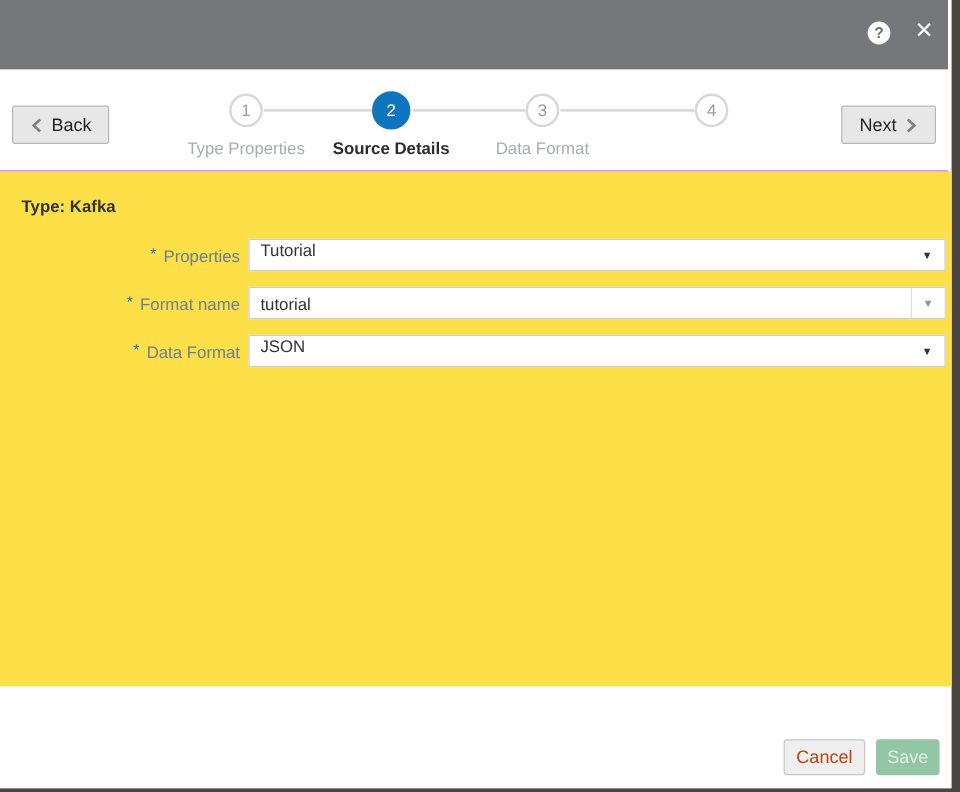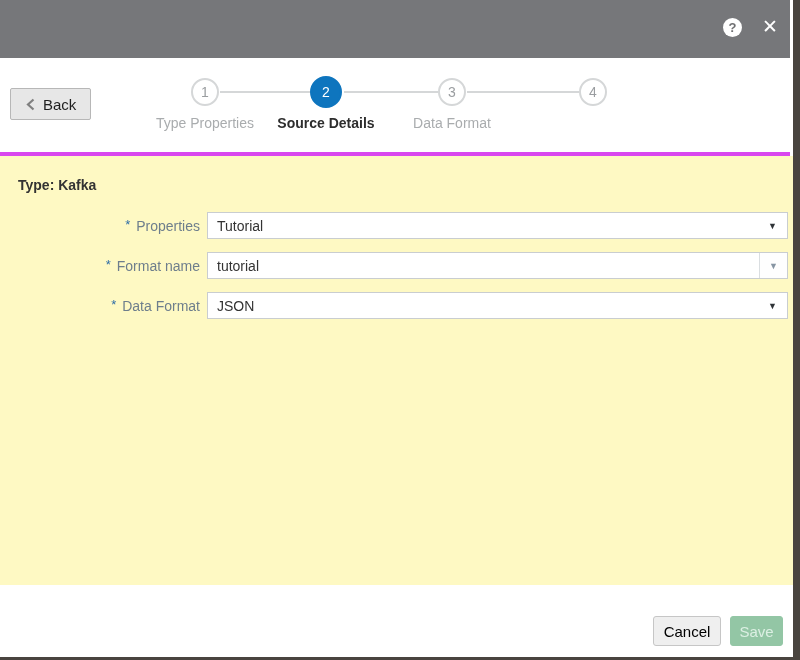--- a/index.html
+++ b/index.html
@@ -11,57 +11,57 @@
   .dialog-header { position:relative; height:58px; background:#76777a; margin-right:3px; }
   .dialog-title { position:absolute; left:16px; top:50%; transform:translateY(-50%);
                   color:#ffffff; font-size:19px; letter-spacing:.2px; }
   .help-icon { position:absolute; right:48px; top:18px; width:19px; height:19px; border-radius:50%;
                background:#ffffff; color:#6e6f71; font-size:13px; font-weight:bold; line-height:19px;
                text-align:center; cursor:pointer; }
   .close-icon { position:absolute; right:12px; top:15px; color:#ffffff; font-size:19px;
                 line-height:24px; cursor:pointer; }
 
   
-  .wizard-bar { position:relative; height:98px; background:#ffffff; border-bottom:4px solid #d946ef; margin-right:3px; }
+  .wizard-bar { position:relative; height:85px; background:#ffffff; border-bottom:1px solid #d946ef; margin-right:3px; }
   .nav-btn { position:absolute; top:30px; height:32px; display:flex; align-items:center; gap:7px;
              background:#e7e7e7; border:1px solid #b7b7b7; border-radius:2px; padding:0 14px;
              font-family:"Liberation Sans", sans-serif; font-size:15px; color:#1f1f1f; cursor:pointer; }
   .nav-btn.back { left:10px; }
   .nav-btn.next { right:10px; }
   .stepper-line { position:absolute; top:33px; height:2px; background:#d5d7d8; }
   .step-circle { position:absolute; top:20px; width:28px; height:28px; border-radius:50%;
                  background:#ffffff; border:2px solid #d5d7d8; color:#9a9da0; font-size:14px;
                  display:flex; align-items:center; justify-content:center; } 
   .step-circle.is-active { top:18px; width:32px; height:32px; background:#0e75be; border:2px solid #0e75be;
                            color:#ffffff; }
   .step-label { position:absolute; top:57px; width:160px; text-align:center; font-size:14px; color:#a9acae; }
   .step-label.is-active { color:#2d2d2d; font-weight:bold; }
 
   
-  .content { position:relative; height:429px; background:#fef9c3; padding-top:21px; }
+  .content { position:relative; height:429px; background:#fde047; padding-top:21px; }
   .type-row { margin-left:18px; font-size:14px; font-weight:bold; color:#333333; height:15px; }
   .form { margin-top:20px; display:flex; flex-direction:column; gap:13px; padding-right:5px; }
   .form-row { display:flex; align-items:center; height:27px; }
   .field-label { width:200px; display:flex; justify-content:flex-end; align-items:baseline; gap:6px;
                  font-size:14px; color:#6e7e8c; padding-right:0; }
   .req-mark { color:#2e6da6; font-size:13px; position:relative; top:-2px; }
   .field-box { flex:1; margin-left:7px; position:relative; height:27px; background:#ffffff;
-               border:1px solid #c9cdd0; display:flex; align-items:center; cursor:pointer; }
+               border:1px solid #c9cdd0; display:flex; align-items:flex-start; cursor:pointer; }
   .field-value { padding-left:9px; font-size:14px; color:#333333; }
   .select-caret { position:absolute; right:10px; top:50%; transform:translateY(-50%);
                   font-size:9px; color:#2f3337; }
   .combo-input { flex:1; height:100%; border:none; outline:none; background:transparent;
                  font-family:"Liberation Sans", sans-serif; font-size:14px; color:#333333; padding-left:9px; }
   .combo-btn { width:28px; height:100%; border-left:1px solid #dadee1; display:flex; align-items:center;
                justify-content:center; font-size:9px; color:#8795a3; cursor:pointer; background:#fefefe; }
 
   
   .footer { position:absolute; right:10px; bottom:11px; display:flex; gap:9px; }
   .btn { height:30px; border-radius:3px; font-family:"Liberation Sans", sans-serif; font-size:15px; cursor:pointer; }
-  .btn.cancel { width:68px; background:#efefef; border:1px solid #c6c6c6; color:#000000; }
+  .btn.cancel { width:68px; background:#efefef; border:1px solid #c6c6c6; color:#c2410c; }
   .btn.save { width:53px; background:#93c6a5; border:1px solid #93c6a5; color:#dcefe3; }
 </style>
 </head>
 <body>
 
 <div class="page">
   <div class="dialog">
 
     <div class="dialog-header">
       <span class="help-icon">?</span>
@@ -90,20 +90,26 @@
           <span>3</span>
         </div>
       <div class="step-circle" style="left:579px;">
           <span>4</span>
         </div>
 
       <div class="step-label is-active" style="left:246px;">Source Details</div>
       <div class="step-label" style="left:125px;">Type Properties</div>
       <div class="step-label" style="left:372px;">Data Format</div>
 
+      <button class="nav-btn next">
+        <span>Next</span>
+        <svg width="11" height="13" viewBox="0 0 11 13">
+            <path d="M2.5 1.5 L8 6.5 L2.5 11.5" stroke="#808080" stroke-width="2.2" fill="none"></path>
+          </svg>
+      </button>
     </div>
 
     <div class="content">
       <div class="type-row">Type: Kafka</div>
 
       <div class="form">
 
         <div class="form-row">
           <div class="field-label">
             <span class="req-mark">*</span>

